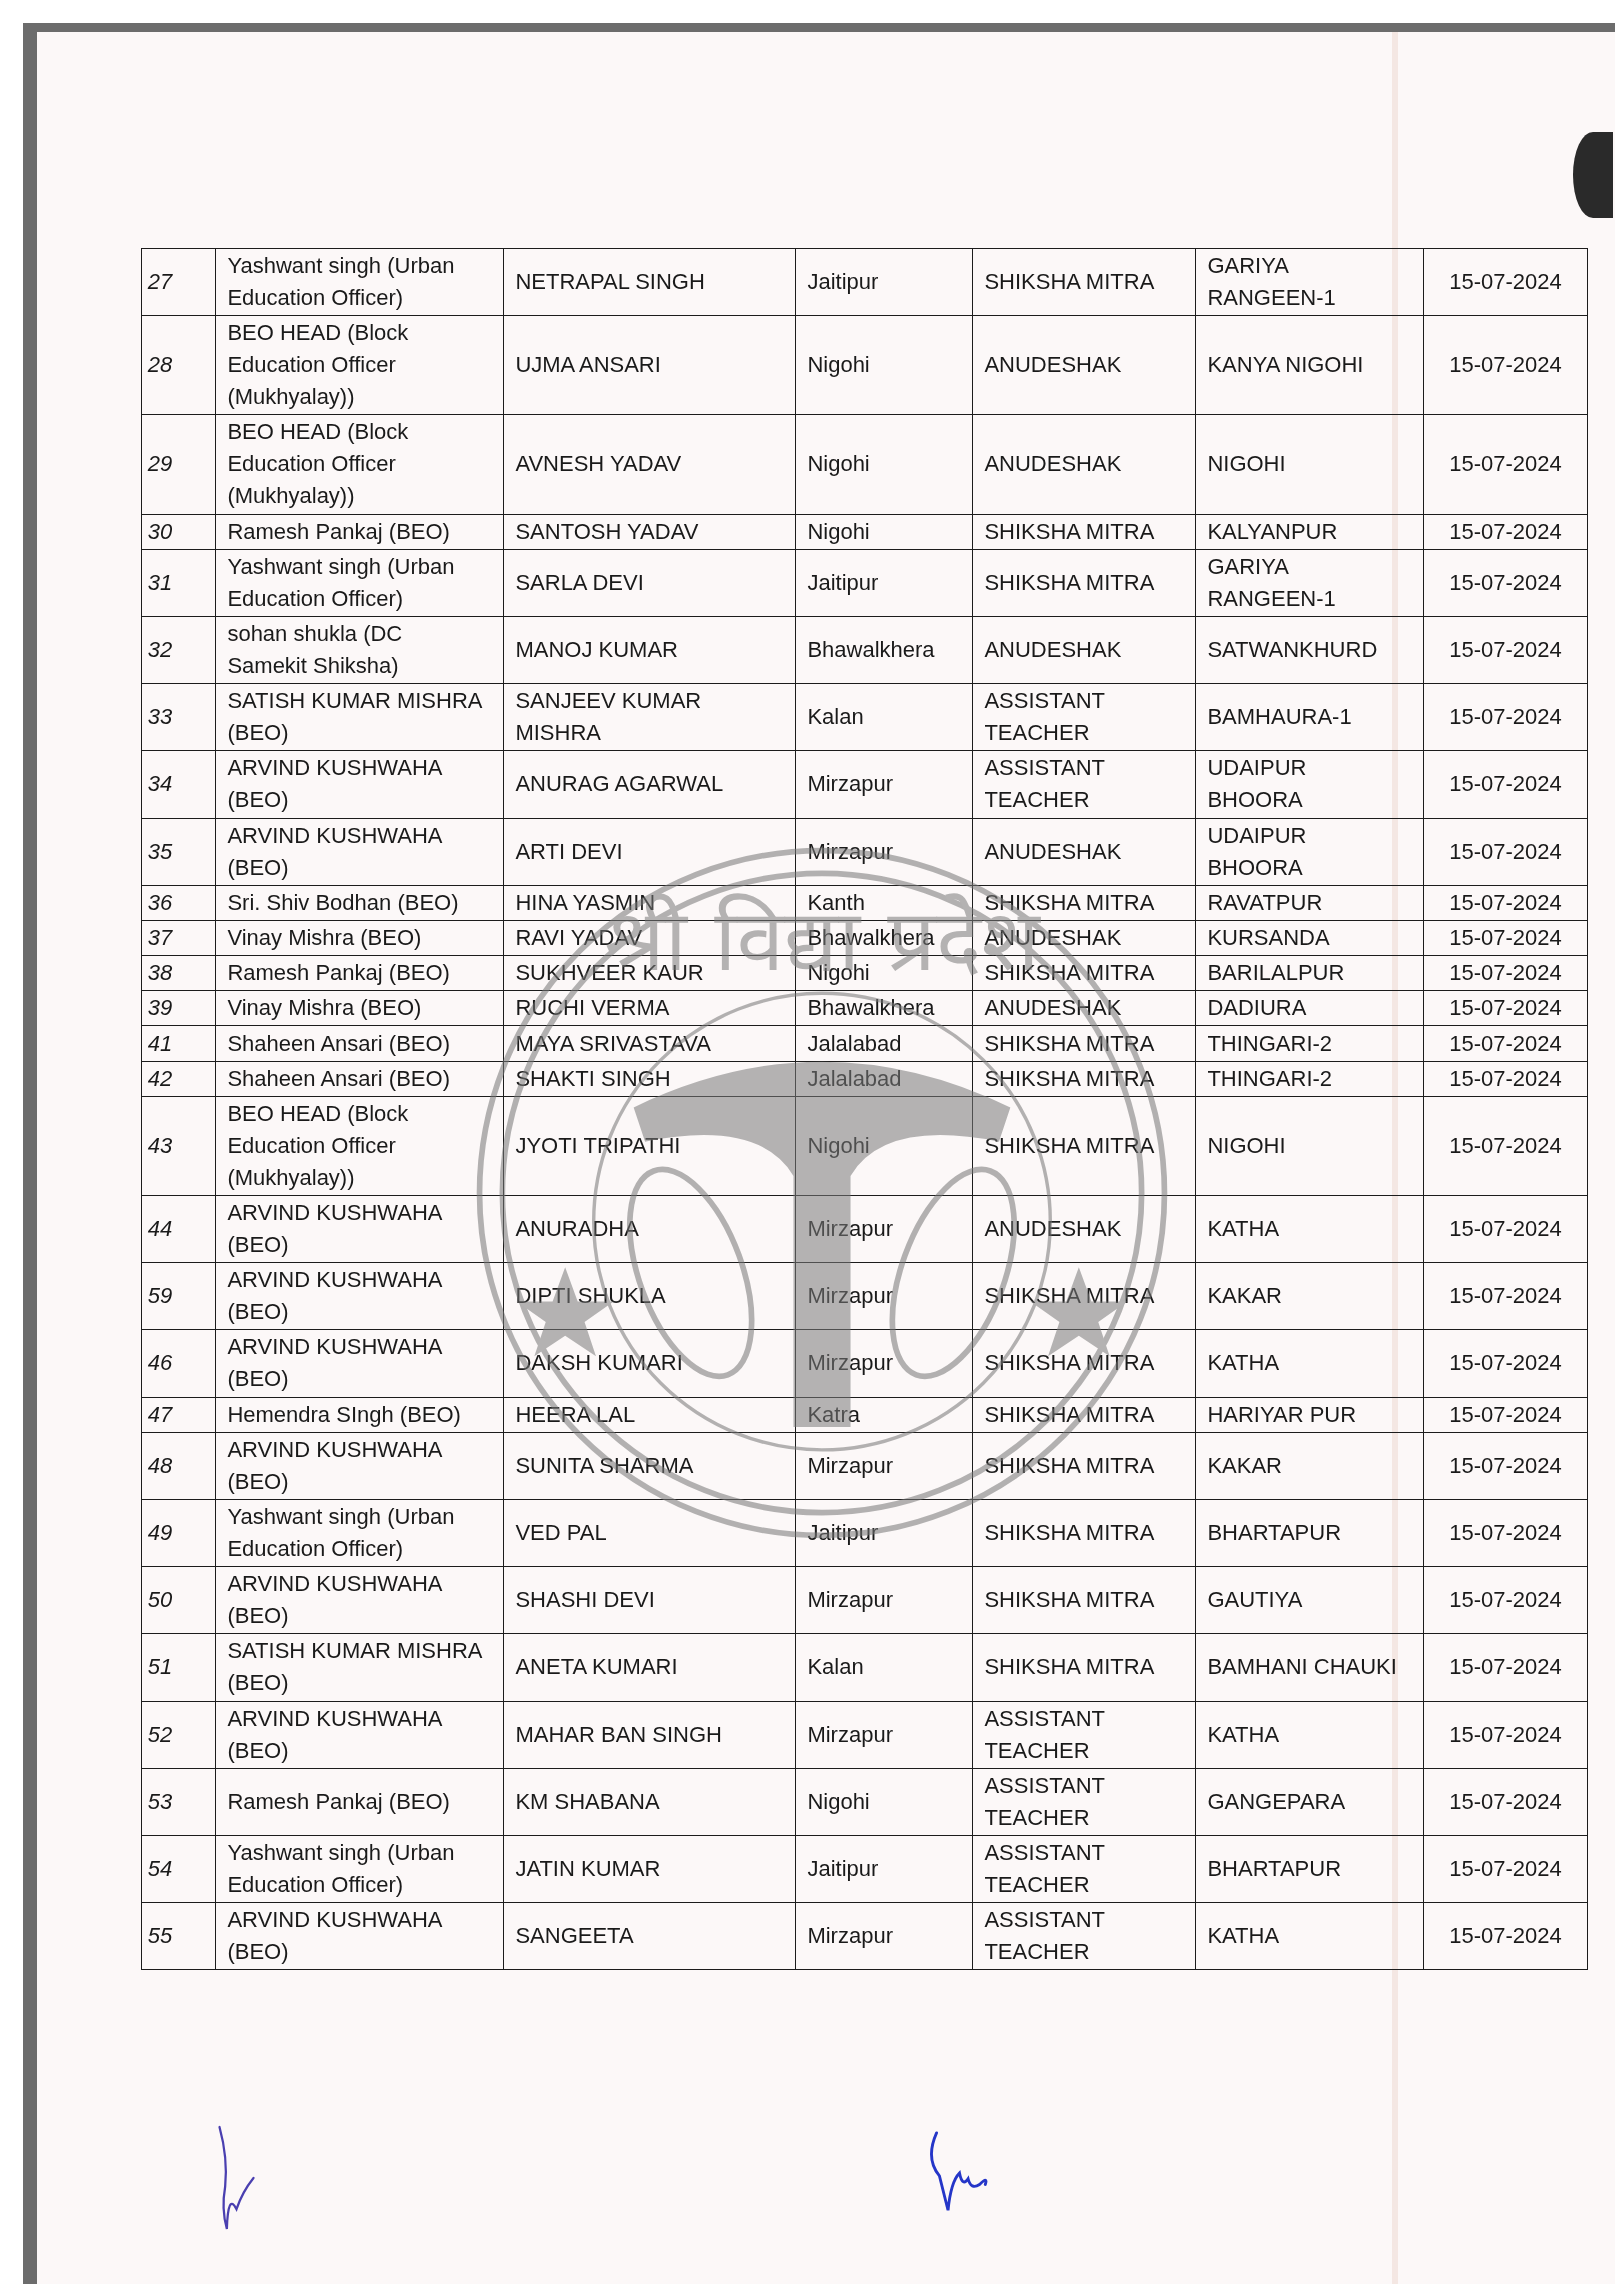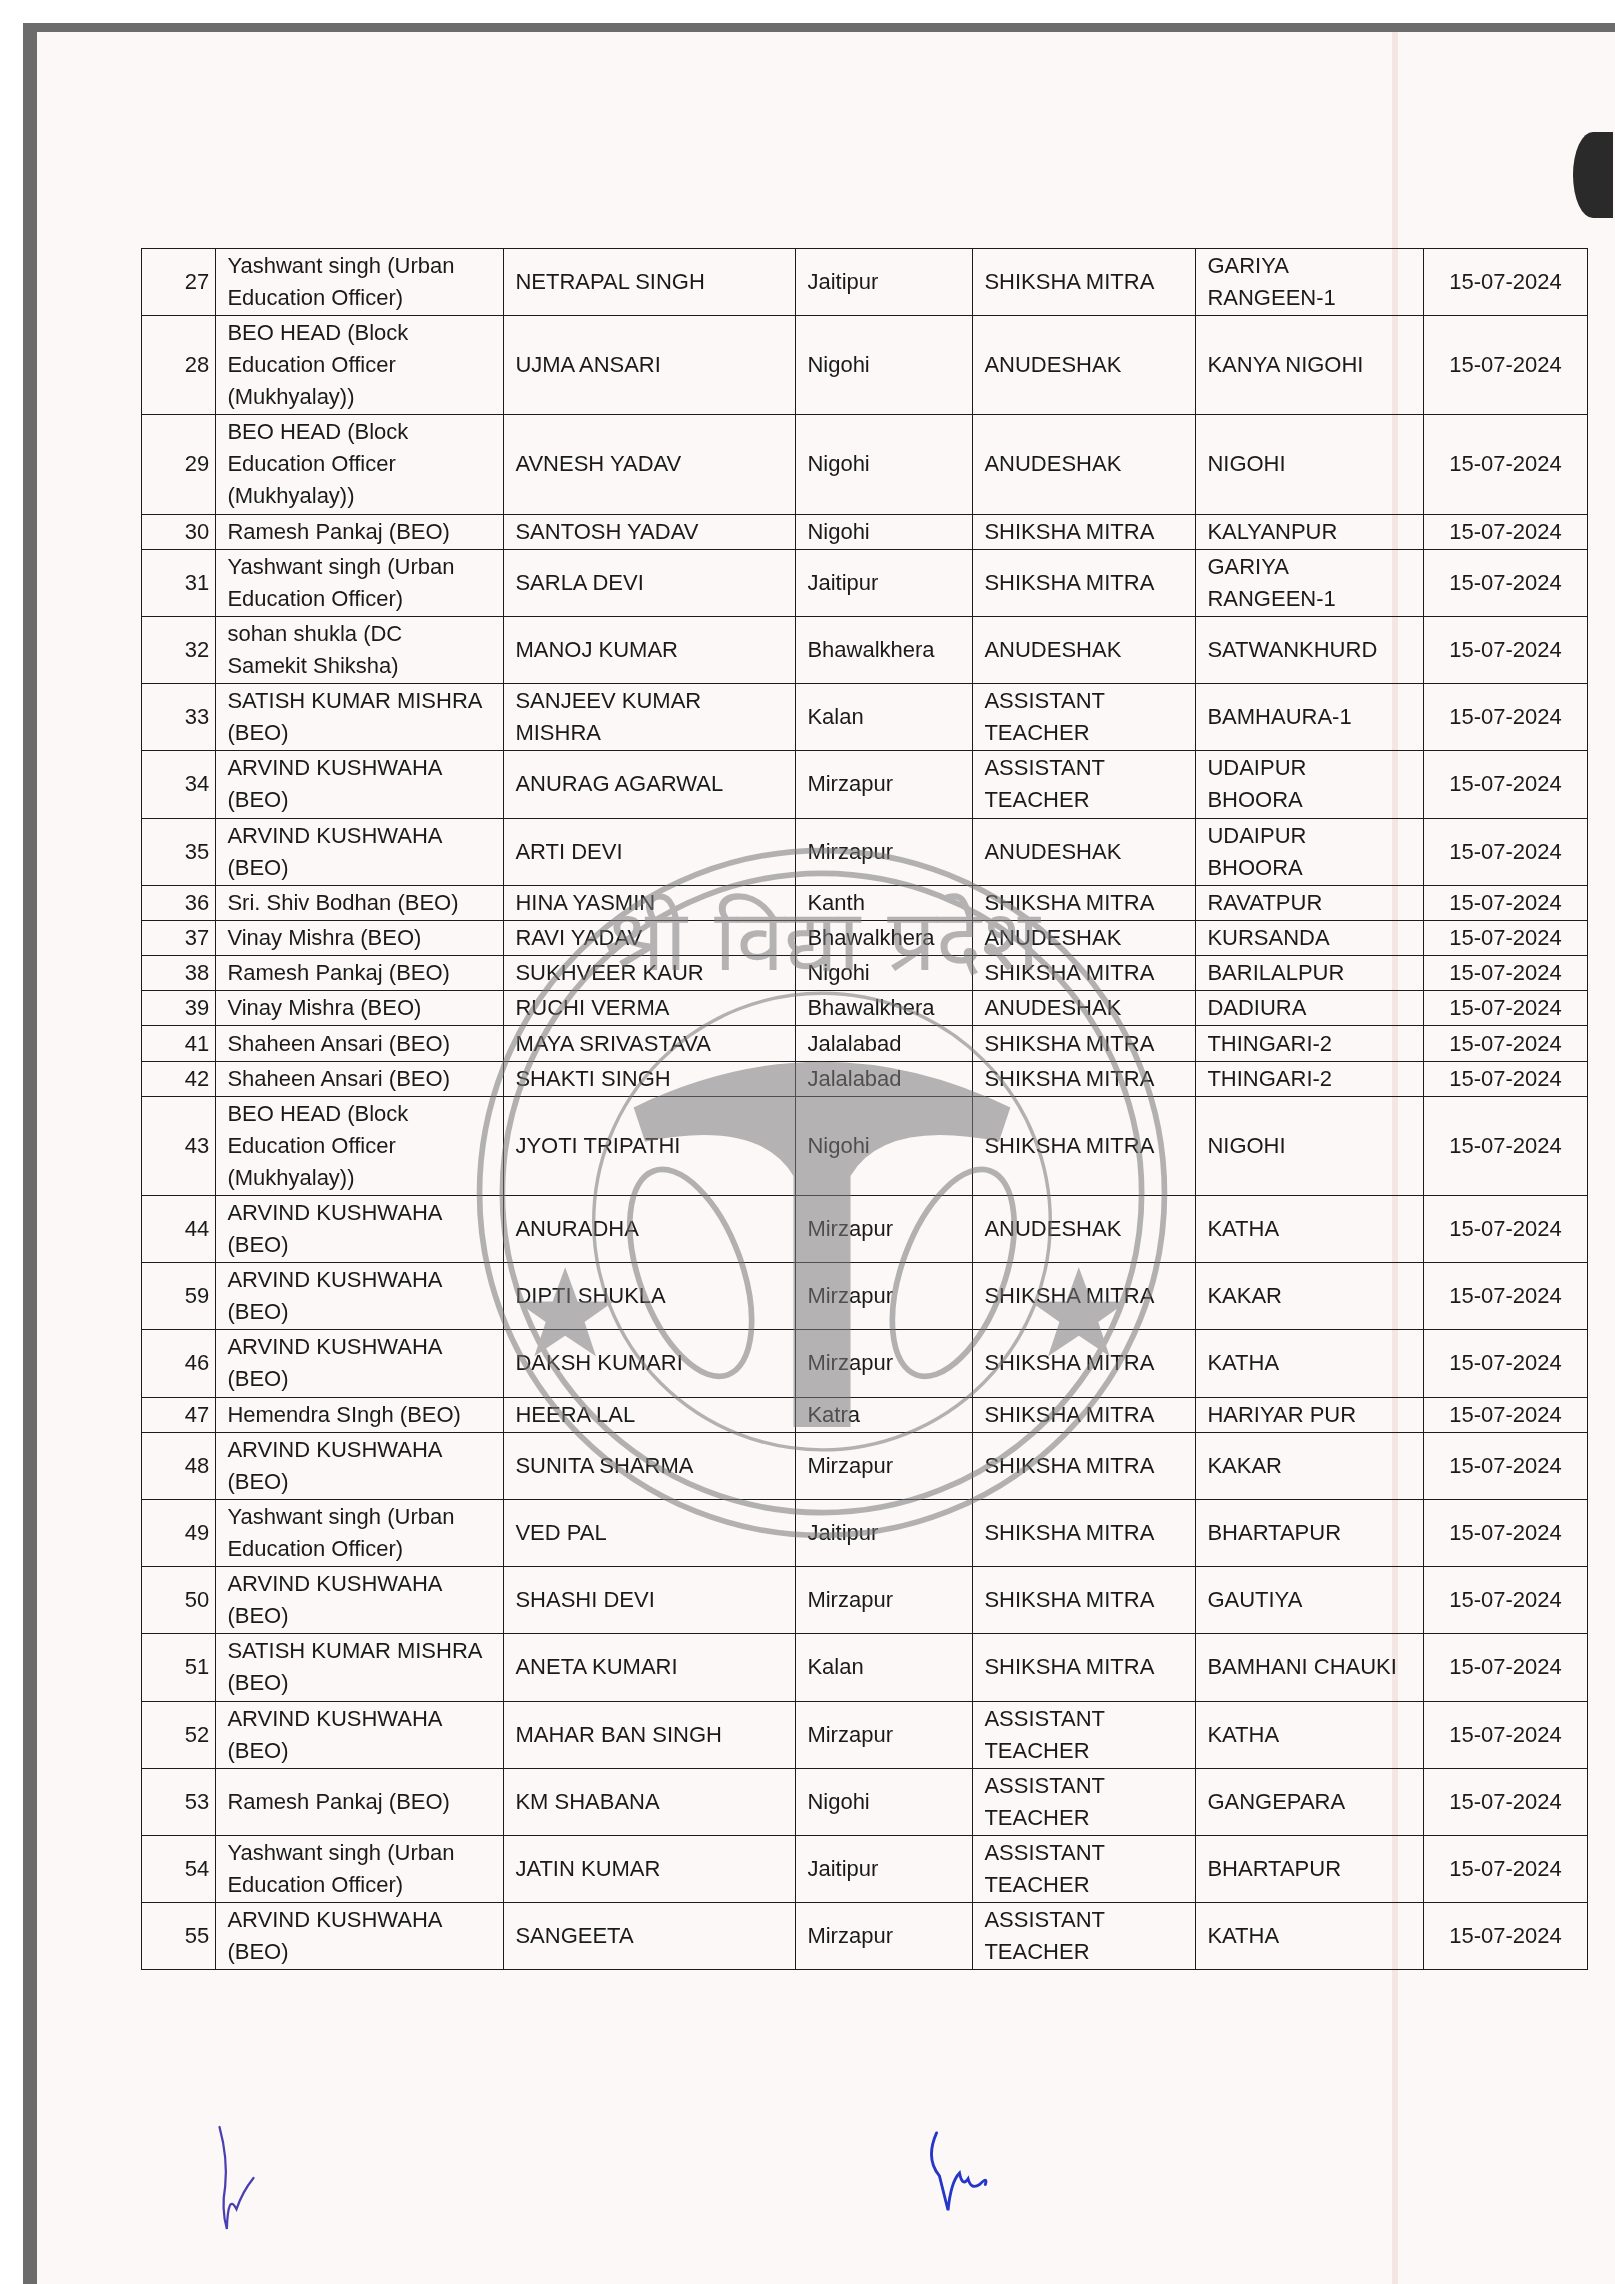--- a/index.html
+++ b/index.html
@@ -26,21 +26,21 @@
   }
   table.records {
     position: absolute; left: 141px; top: 248px; width: 1447px;
     border-collapse: collapse; table-layout: fixed;
     color: #1a1a1a; font-size: 22px; line-height: 32px;
   }
   table.records td {
     border: 1.7px solid #1c1c1c; padding: 1.1px 11.4px; vertical-align: middle;
     white-space: pre-line;
   }
-  table.records td.sno { text-align: right; padding: 0 5.7px; }
+  table.records td.sno { text-align: left; padding: 0 5.7px; font-style: italic; }
   table.records td.date { text-align: center; }
   col.c-sno { width: 74px; }
   col.c-officer { width: 288px; }
   col.c-name { width: 292px; }
   col.c-block { width: 177px; }
   col.c-post { width: 223px; }
   col.c-school { width: 228px; }
   col.c-date { width: 164px; }
   .stamp {
     position: absolute; left: 451px; top: 822px; width: 742px; height: 742px;

